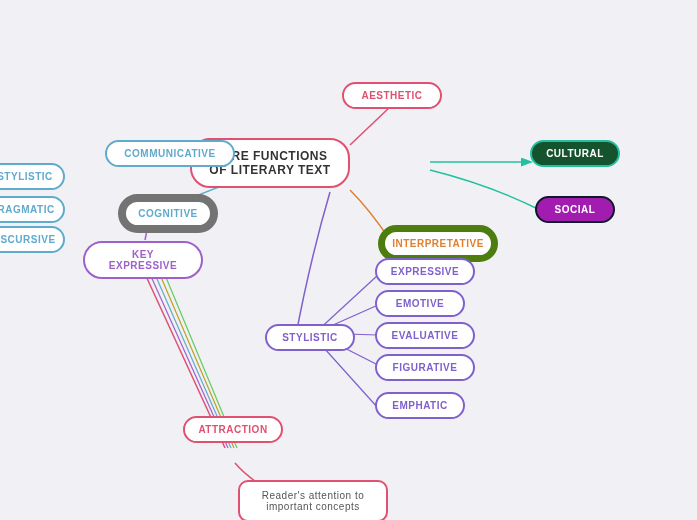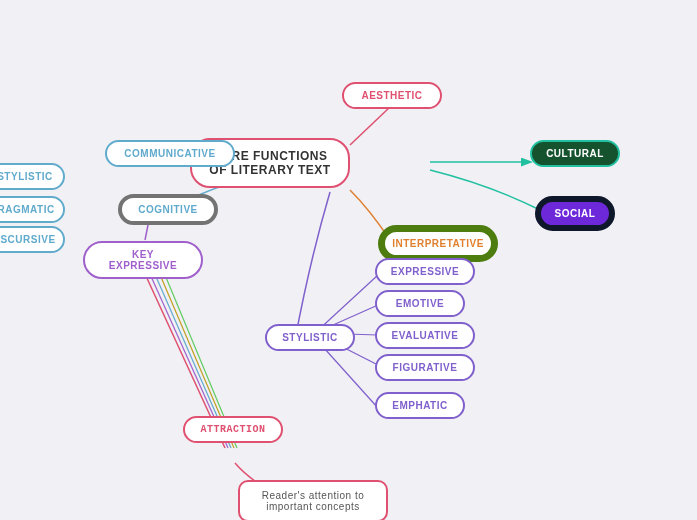--- a/index.html
+++ b/index.html
@@ -45,32 +45,32 @@
       color: #e05070;
       width: 100px;
     }
     .node-cultural {
       border: 2px solid #20c0a0;
       background: #14532d;
       color: white;
       width: 90px;
     }
     .node-social {
-      border: 6px solid #0f172a;
-      background: #6d28d9;
+      border: 2px solid #0f172a;
+      background: #a21caf;
       color: white;
       width: 80px;
     }
     .node-communicative {
       border: 2px solid #60aacc;
       color: #60aacc;
       width: 130px;
     }
     .node-cognitive {
-      border: 4px solid #737373;
+      border: 8px solid #737373;
       color: #60aacc;
       width: 100px;
       justify-content: center;
     }
     .node-keyfunctions {
       border: 2px solid #a060cc;
       color: #a060cc;
       width: 120px;
     }
     .node-interpretative {
@@ -245,19 +245,19 @@
 </div>
 
 <div class="node node-pragmatic" style="left:-20px; top:196px;">
   <span>PRAGMATIC</span>
 </div>
 
 <div class="node node-discursive" style="left:-20px; top:226px;">
   <span>DISCURSIVE</span>
 </div>
 
-<div class="node node-attraction" style="left:183px; top:416px;font-family:Liberation Mono, monospace;">
+<div class="node node-attraction" style="left:183px; top:416px;">
   <span>ATTRACTION</span>
 </div>
 
 <div class="node node-reader" style="left:238px; top:480px;">
   <span>Reader's attention to important concepts</span>
 </div>
 
 </body></html>

